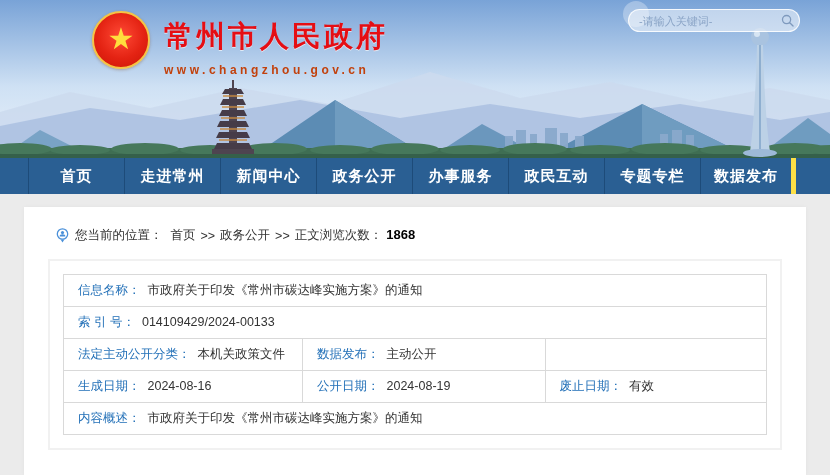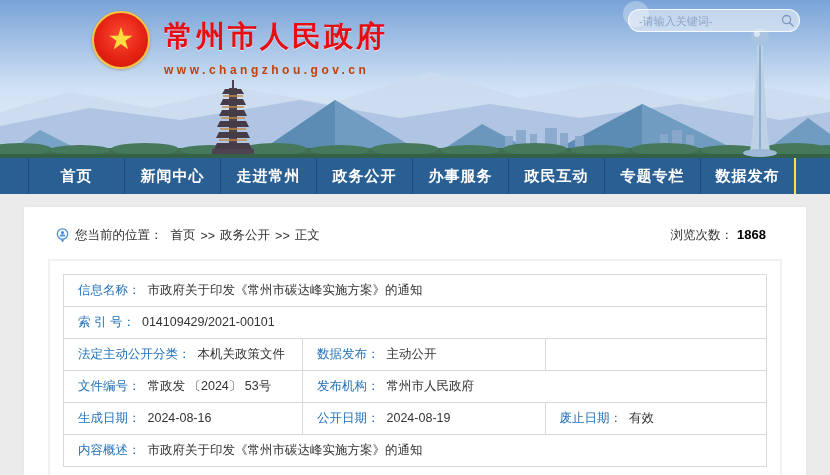--- a/index.html
+++ b/index.html
@@ -39,36 +39,36 @@
   }
   .search-box input::placeholder { color:#8aa4c6; }
   .search-icon-svg { width:13px; height:13px; flex:0 0 auto; }
   
   .nav { width:830px; height:36px; background:#2a5f93; display:flex; padding-left:28px; }
   .nav-item {
     width:96px; height:36px; line-height:36px; text-align:center;
     color:#ffffff; font-size:15px; font-weight:bold; letter-spacing:1px;
     border-left:1px solid #1d4b79; cursor:pointer; flex:0 0 auto;
   }
-  .nav-item:last-child { border-right:2px solid #fde047; }
+  .nav-item:last-child { border-right:5px solid #fde047; }
   
   .main-panel {
     width:782px; margin:13px auto 0; background:#ffffff; height:268px;
     box-shadow:0 0 4px rgba(0,0,0,.04);
   }
   .crumb-row {
-    display:flex; justify-content:space-between; align-items:center;
+    display:flex; align-items:center;
     padding:17px 40px 0 32px; height:40px;
   }
   .crumb-left { display:flex; align-items:center; font-size:12.5px; color:#333; }
   .crumb-icon-svg { width:13px; height:15px; margin-right:6px; }
   .crumb-left a { color:#333; text-decoration:none; cursor:pointer; }
   .crumb-sep { margin:0 5px; color:#333; }
   .crumb-prefix { margin-right:8px; }
-  .views { font-size:12.5px; color:#333;margin-left:12px; }
+  .views { font-size:12.5px; color:#333; }
   .views b { color:#000; font-size:13px; margin-left:4px; }
   
   .table-frame {
     margin:12px 24px 0; border:2px solid #f1f1f1; padding:13px; background:#fff;
   }
   table.info { width:100%; border-collapse:collapse; table-layout:fixed; }
   table.info td {
     border:1px solid #d9d9d9; padding:7px 8px 7px 14px;
     font-size:12.5px; color:#333; height:15px; white-space:nowrap; overflow:hidden;
   }
@@ -170,22 +170,22 @@
     <input type="text" placeholder="-请输入关键词-" style="">
     <svg class="search-icon-svg" viewBox="0 0 14 14">
       <circle cx="6" cy="6" r="4.4" fill="none" stroke="#7e99bd" stroke-width="1.4"></circle>
       <line x1="9.4" y1="9.4" x2="13" y2="13" stroke="#7e99bd" stroke-width="1.4" stroke-linecap="round"></line>
     </svg>
   </div>
 </div>
 
 <div class="nav">
   <div class="nav-item">首页</div>
+  <div class="nav-item">走进常州</div>
   <div class="nav-item">新闻中心</div>
-  <div class="nav-item">走进常州</div>
   <div class="nav-item">政务公开</div>
   <div class="nav-item">办事服务</div>
   <div class="nav-item">政民互动</div>
   <div class="nav-item">专题专栏</div>
   <div class="nav-item">数据发布</div>
 </div>
 
 <div class="main-panel">
 
   <div class="crumb-row">
@@ -216,39 +216,31 @@
           <col style="width:31.5%">
         </colgroup>
       <tbody>
           <tr>
         <td colspan="3">
           <span class="lbl">信息名称：</span><span>市政府关于印发《常州市碳达峰实施方案》的通知</span>
         </td>
       </tr>
       <tr>
         <td colspan="3">
-          <span class="lbl">索 引 号：</span><span>014109429/2021-00101</span>
+          <span class="lbl">索 引 号：</span><span>014109429/2024-00133</span>
         </td>
       </tr>
       <tr>
         <td>
           <span class="lbl">法定主动公开分类：</span><span>本机关政策文件</span>
         </td>
         <td>
           <span class="lbl">数据发布：</span><span>主动公开</span>
         </td>
         <td></td>
-      </tr>
-      <tr>
-        <td>
-          <span class="lbl">文件编号：</span><span>常政发 〔2024〕 53号</span>
-        </td>
-        <td colspan="2">
-          <span class="lbl">发布机构：</span><span>常州市人民政府</span>
-        </td>
       </tr>
       <tr>
         <td>
           <span class="lbl">生成日期：</span><span>2024-08-16</span>
         </td>
         <td>
           <span class="lbl">公开日期：</span><span>2024-08-19</span>
         </td>
         <td>
           <span class="lbl">废止日期：</span><span>有效</span>

